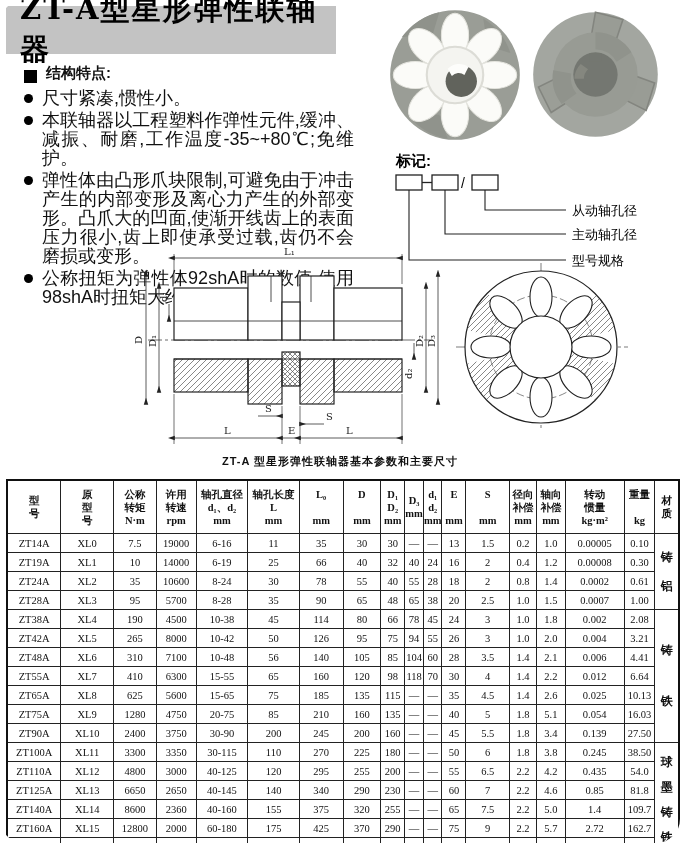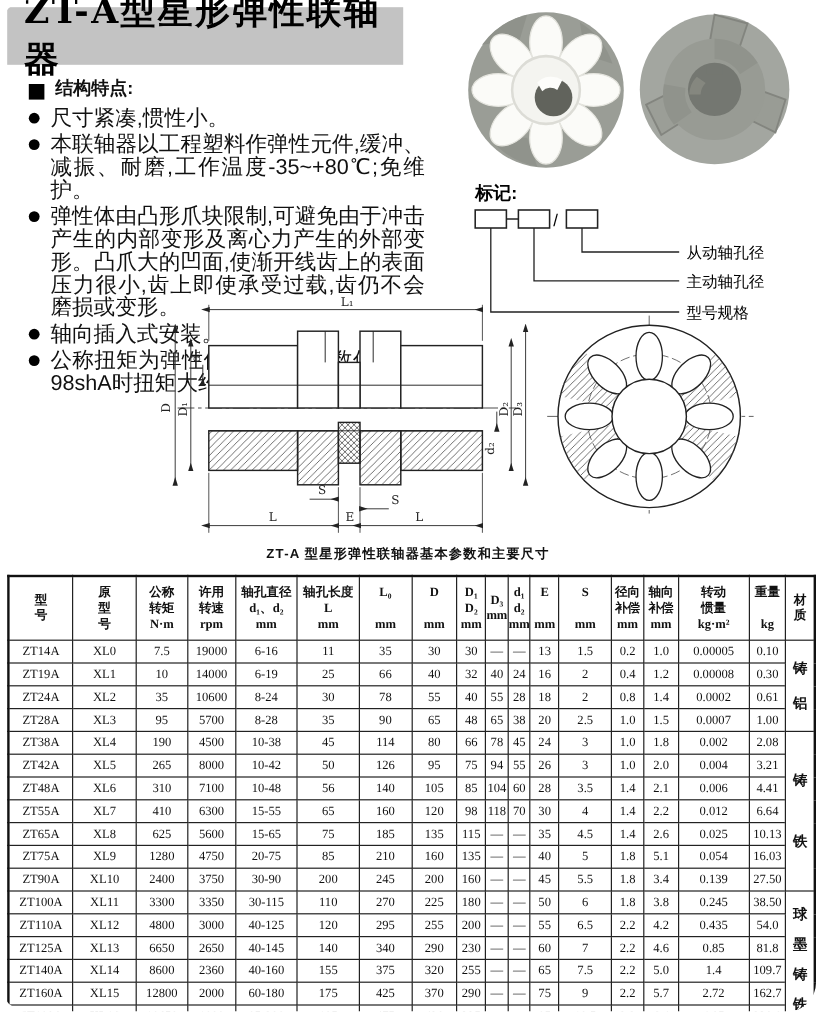--- a/index.html
+++ b/index.html
@@ -65,24 +65,20 @@
         <span class="dot-icon"></span>
         <span class="txt">尺寸紧凑,惯性小。</span>
       </li>
       <li>
         <span class="dot-icon"></span>
         <span class="txt">本联轴器以工程塑料作弹性元件,缓冲、减振、耐磨,工作温度-35~+80℃;免维护。</span>
       </li>
       <li>
         <span class="dot-icon"></span>
         <span class="txt">弹性体由凸形爪块限制,可避免由于冲击产生的内部变形及离心力产生的外部变形。凸爪大的凹面,使渐开线齿上的表面压力很小,齿上即使承受过载,齿仍不会磨损或变形。</span>
-      </li>
-      <li>
-        <span class="dot-icon"></span>
-        <span class="txt">轴向插入式安装。</span>
       </li>
       <li>
         <span class="dot-icon"></span>
         <span class="txt">公称扭矩为弹性体92shA时的数值,使用98shA时扭矩大约增加70%</span>
       </li>
     </ul>
   </div>
 
   <div class="photos">
     <svg width="138" height="138" viewBox="0 0 130 132">

